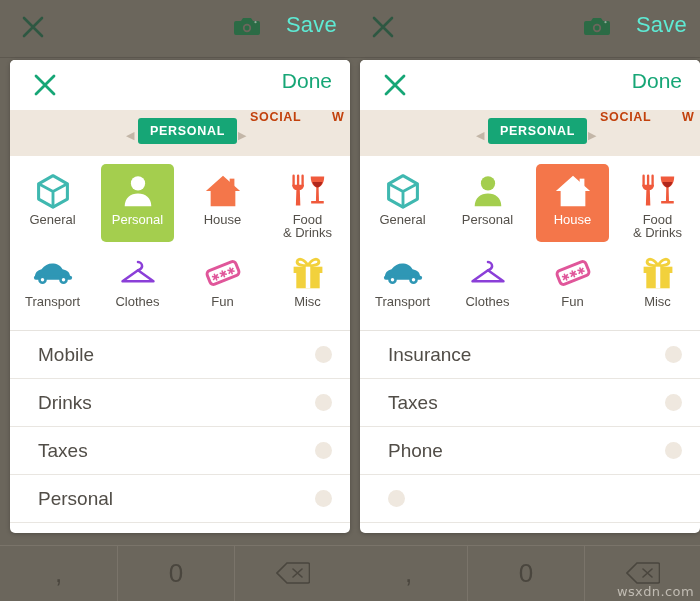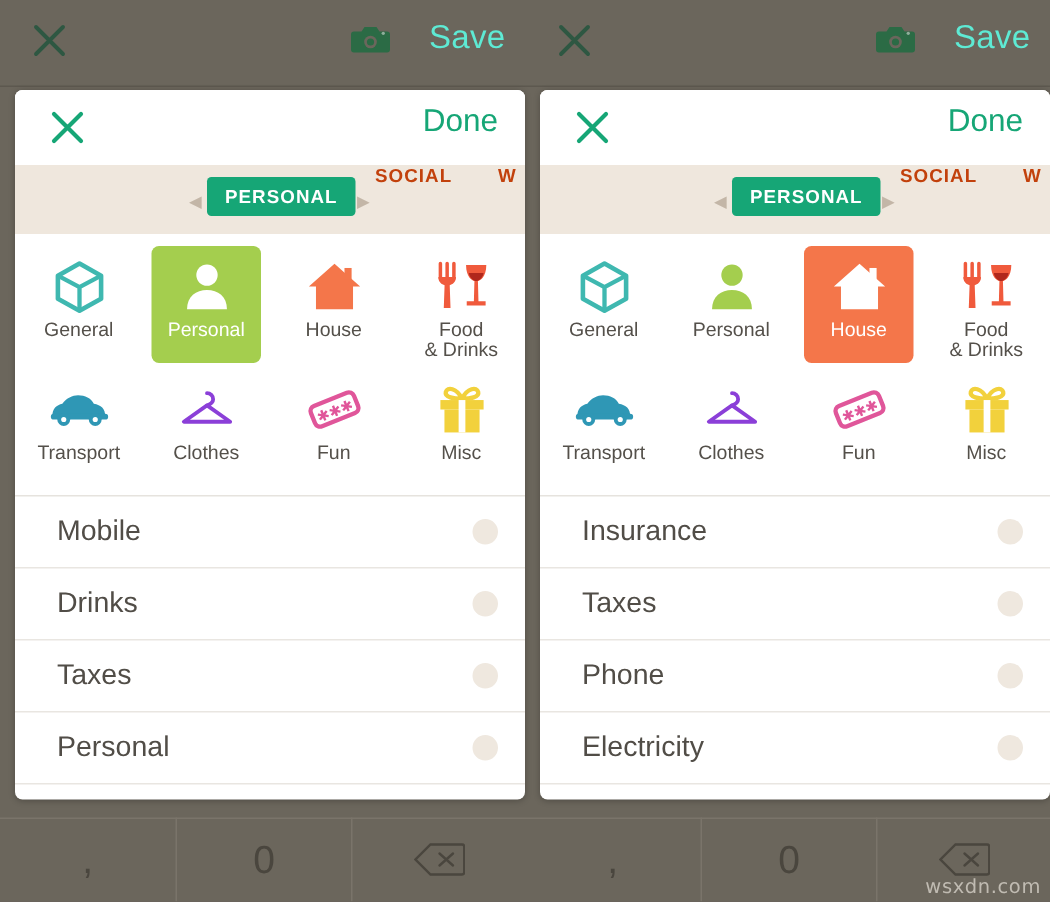--- a/index.html
+++ b/index.html
@@ -422,17 +422,16 @@
     </div>
     <div class="row">
       <span class="name">Taxes</span>
       <span class="dot"></span>
     </div>
     <div class="row">
       <span class="name">Phone</span>
       <span class="dot"></span>
     </div>
     <div class="row">
-      <span class="name">Electricity</span>
       <span class="dot"></span>
     </div>
   </div>
 </div>
 
 </body></html>

